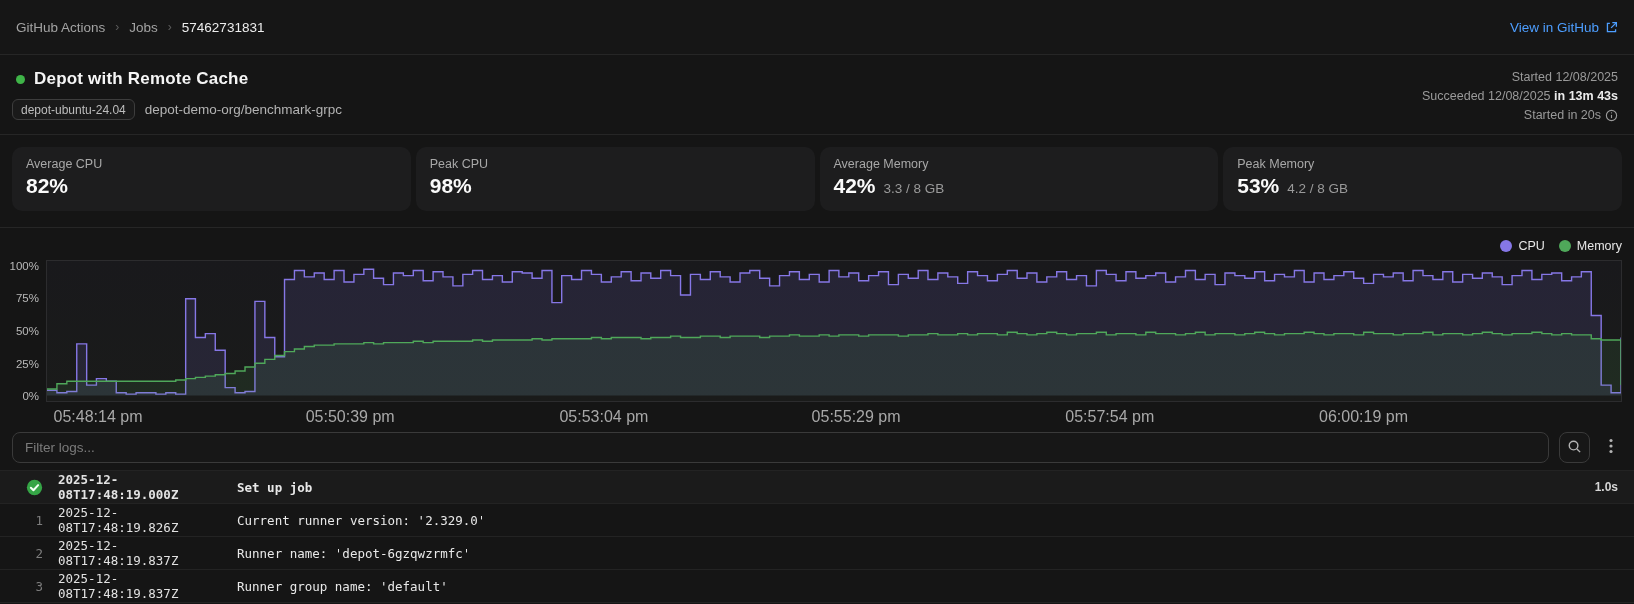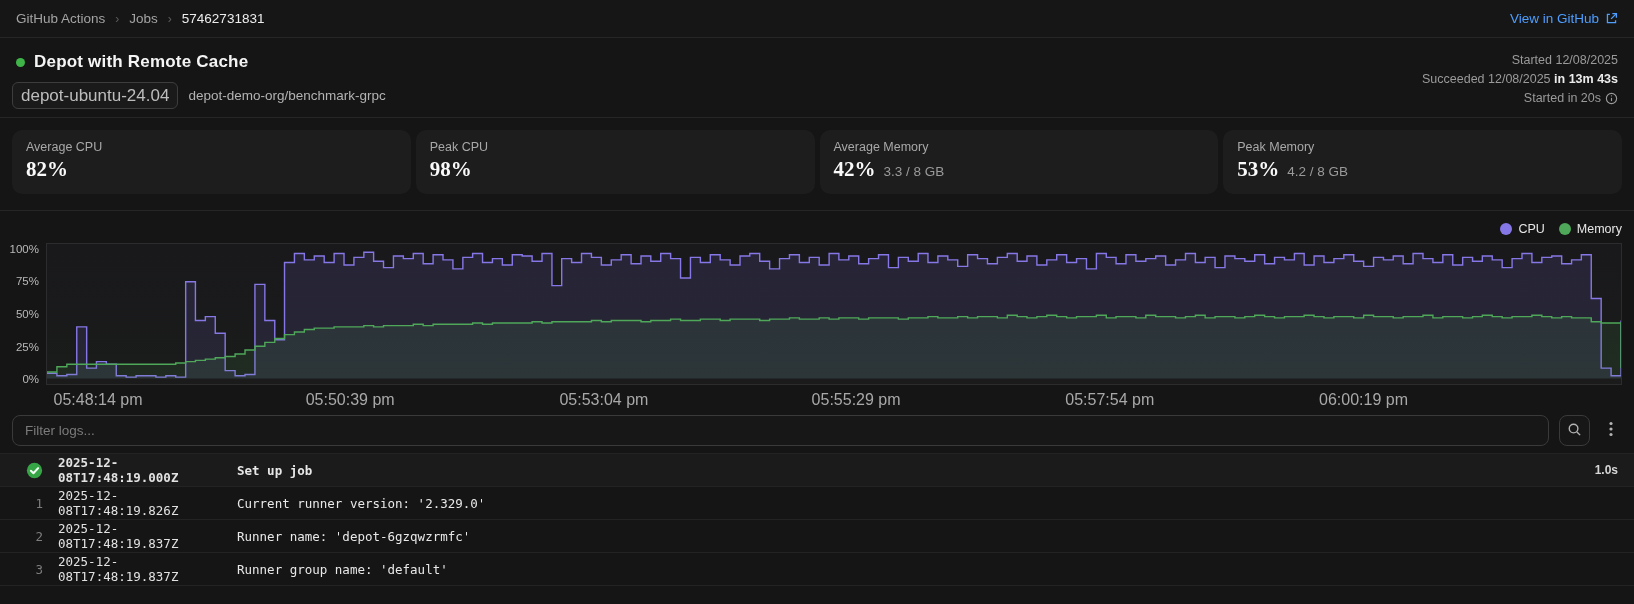--- a/index.html
+++ b/index.html
@@ -5,56 +5,56 @@
   * { margin:0; padding:0; box-sizing:border-box; }
   html,body { width:1634px; height:604px; overflow:hidden; }
   body {
     background:#151515;
     color:#e8e8e8;
     font-family:"Liberation Sans", sans-serif;
     font-size:13px;
   }
   
   .topbar {
-    height:38px; display:flex; align-items:center; justify-content:space-between;
+    height:55px; display:flex; align-items:center; justify-content:space-between;
     padding:0 16px; border-bottom:1px solid #262626; background:#161616;
   }
   .breadcrumb { display:flex; align-items:center; gap:10px; font-size:13.5px; }
   .crumb { color:#a3a3a3; cursor:pointer; }
   .crumb.current { color:#ededed; }
   .crumb-sep { color:#5c5c5c; font-size:12px; }
   .view-link { color:#4d9eff; display:flex; align-items:center; gap:6px; font-size:13.5px; cursor:pointer; }
   .view-link svg { display:block; }
   
   .job-header {
     display:flex; justify-content:space-between; align-items:flex-start;
     padding:12px 16px 12px 12px; border-bottom:1px solid #262626; height:80px;
   }
   .title-row { display:flex; align-items:center; gap:9px; margin:2px 0 10px 4px; }
   .status-dot { width:9px; height:9px; border-radius:50%; background:#3fb448; }
   .job-title { font-size:17px; font-weight:bold; color:#f5f5f5; letter-spacing:.2px; }
   .meta-row { display:flex; align-items:center; gap:10px; margin-left:0; }
   .runner-badge {
     border:1px solid #3d3d3d; border-radius:6px; padding:2.5px 8px;
-    font-size:17px; color:#bdbdbd; background:#1a1a1a;
+    font-size:12px; color:#bdbdbd; background:#1a1a1a;
   }
   .repo-name { color:#b3b3b3; font-size:13.5px; }
   .run-meta { text-align:right; font-size:12.5px; color:#9a9a9a; line-height:19px; padding-top:1px; }
   .run-meta .strong { color:#ececec; font-weight:bold; }
   .info-icon { display:inline-block; vertical-align:-3px; margin-left:4px; }
   
   .cards {
     display:flex; gap:5px; padding:12px 12px 16px 12px; border-bottom:1px solid #262626;
   }
   .card {
     flex:1; background:#1d1d1e; border-radius:10px; padding:10px 14px 12px 14px; height:64px;
   }
   .card-label { color:#a8a8a8; font-size:12.5px; margin-bottom:3px; }
   .card-valrow { display:flex; align-items:baseline; gap:8px; }
-  .card-value { color:#fafafa; font-size:21px; font-weight:bold;font-family:Liberation Serif, serif; }
+  .card-value { color:#fafafa; font-size:21px; font-weight:bold; }
   .card-sub { color:#9a9a9a; font-size:13.5px; }
   
   .chart-section { padding:8px 12px 0 12px; }
   .legend { display:flex; justify-content:flex-end; gap:14px; align-items:center; height:20px; margin-bottom:4px; }
   .legend-item { display:flex; align-items:center; gap:6px; font-size:12.5px; color:#e6e6e6; }
   .legend-dot { width:12px; height:12px; border-radius:50%; }
   .chart-wrap { position:relative; padding-left:34px; }
   .plot-area {
     position:relative; height:142px; border:1px solid #2c2c2e;
     background:linear-gradient(#19191c,#1a1b1a); overflow:hidden;

